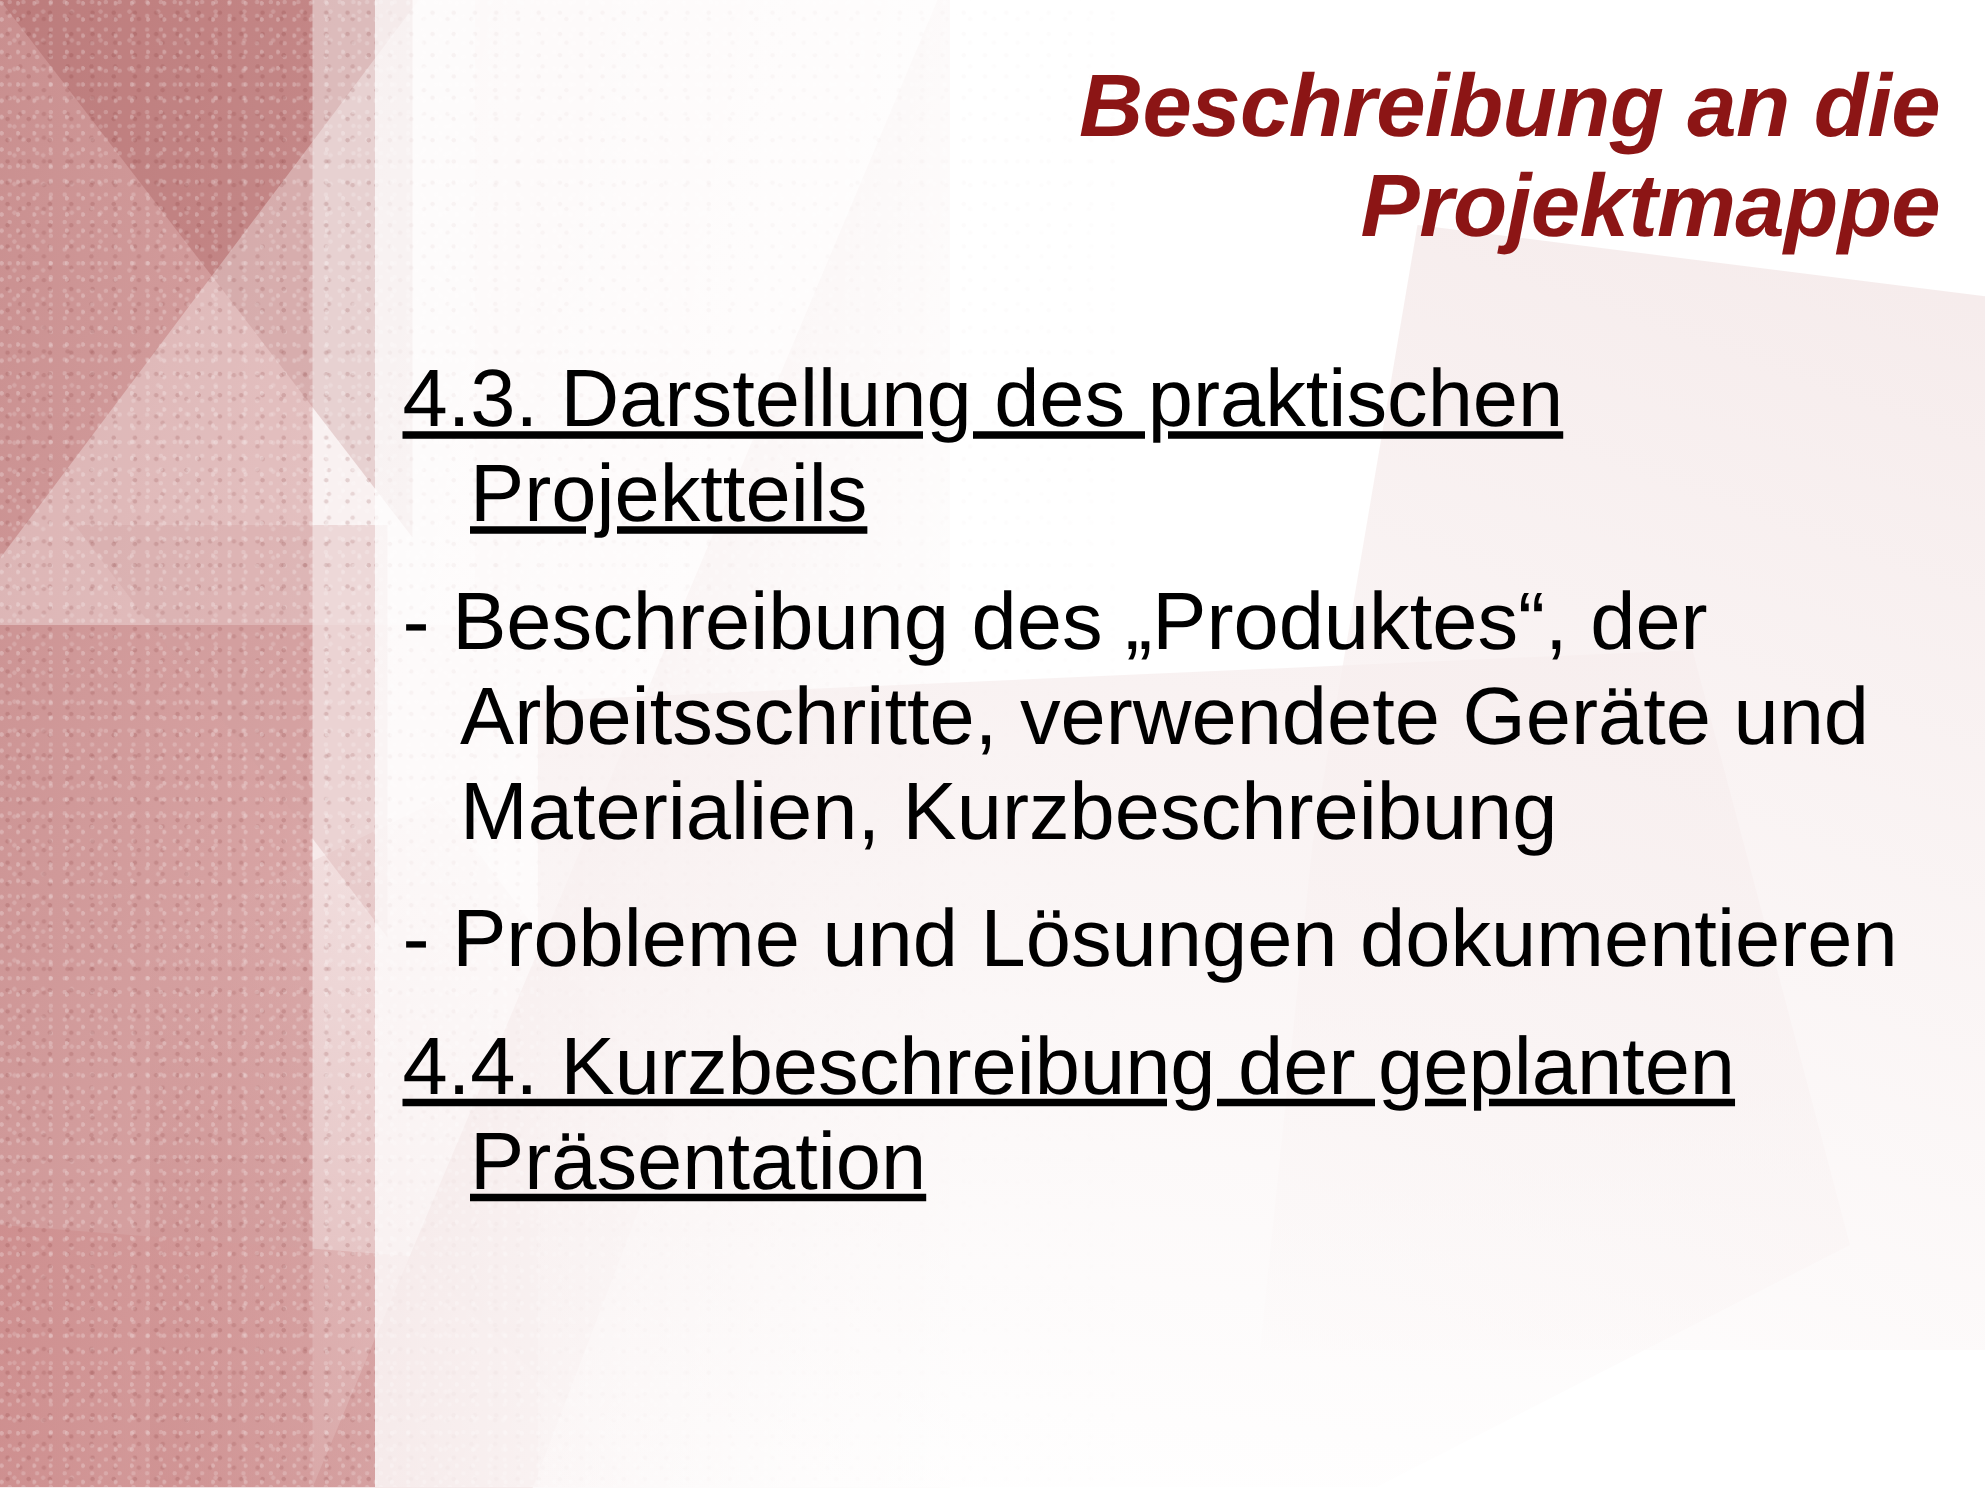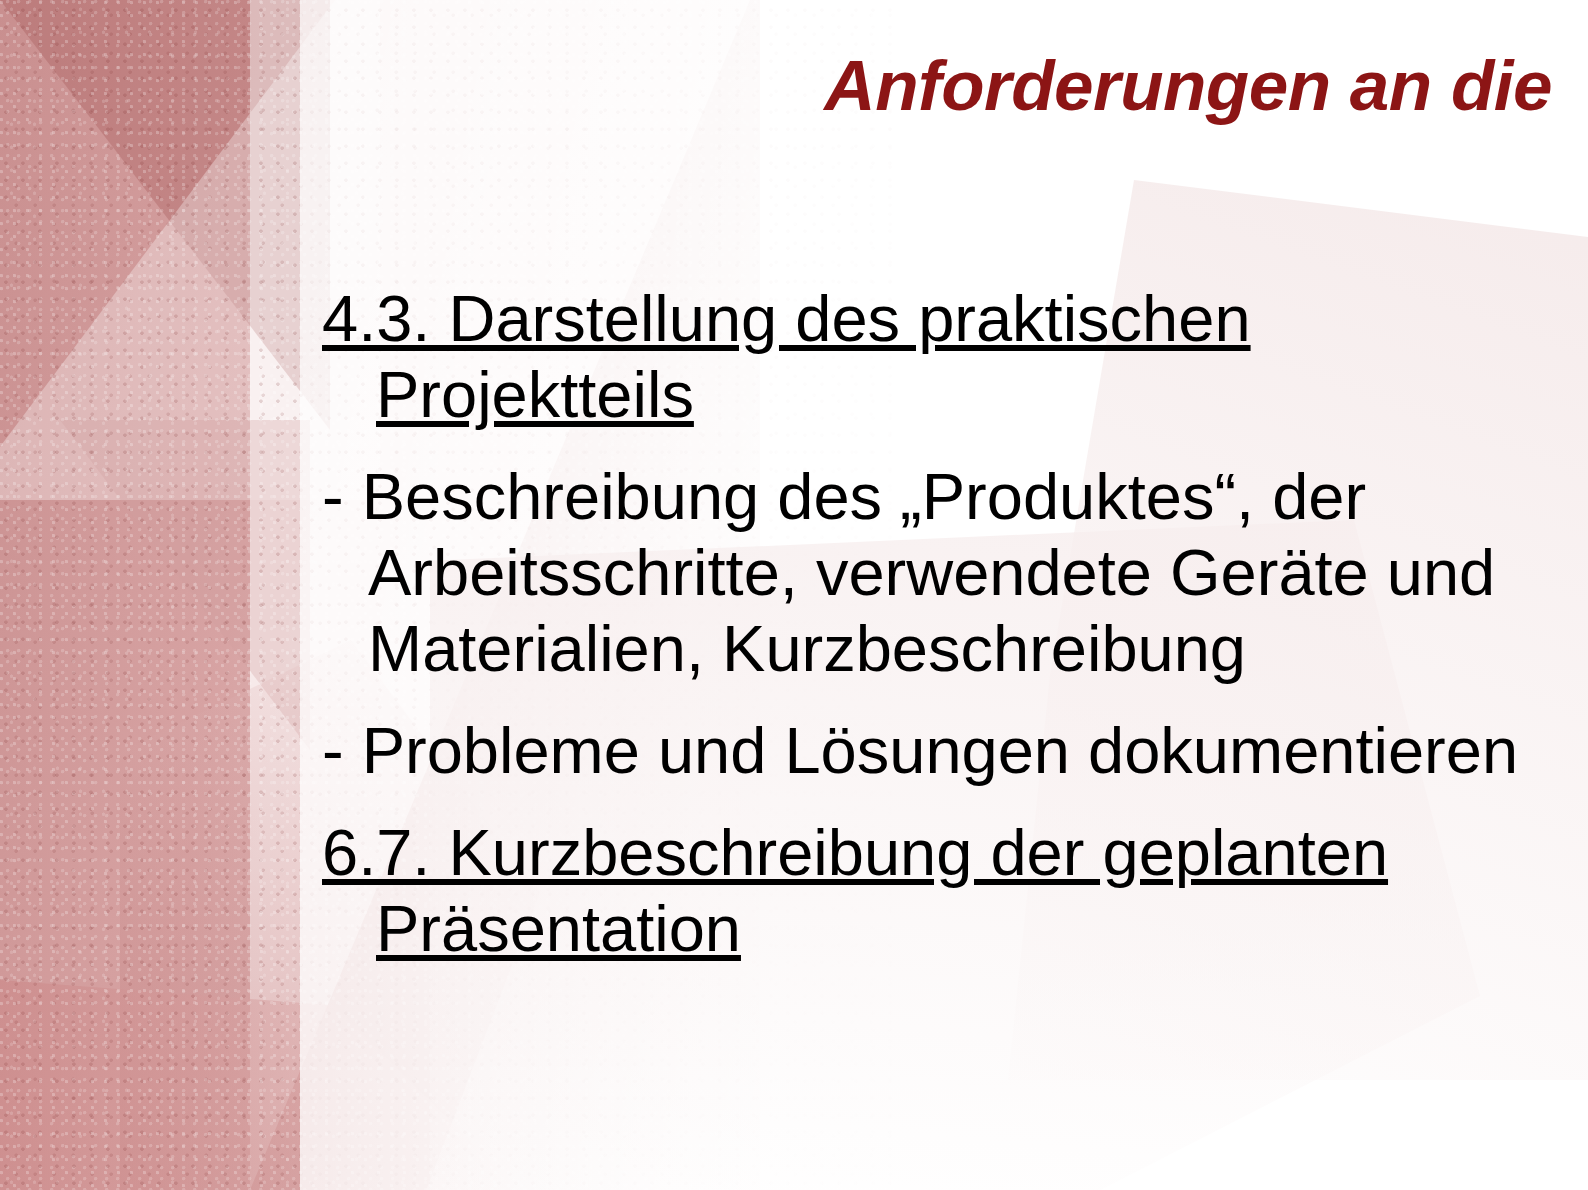--- a/index.html
+++ b/index.html
@@ -172,23 +172,24 @@
     <div class="facet facet-c"></div>
     <div class="facet facet-e"></div>
     <div class="facet facet-h"></div>
     <div class="bg-noise"></div>
     <div class="content-field"></div>
     <div class="facet facet-f"></div>
     <div class="facet facet-g"></div>
   </div>
 
   <div class="title">
-    <div>Anforderungen an die</div>
+    <div>Beschreibung an die</div>
+    <div>Projektmappe</div>
   </div>
 
   <div class="body">
     <p class="para heading">4.3. Darstellung des praktischen Projektteils</p>
     <p class="para bullet">- Beschreibung des „Produktes“, der Arbeitsschritte, verwendete Geräte und Materialien, Kurzbeschreibung</p>
     <p class="para bullet">- Probleme und Lösungen dokumentieren</p>
-    <p class="para heading">6.7. Kurzbeschreibung der geplanten Präsentation</p>
+    <p class="para heading">4.4. Kurzbeschreibung der geplanten Präsentation</p>
   </div>
 
 </div>
 
 </body></html>

